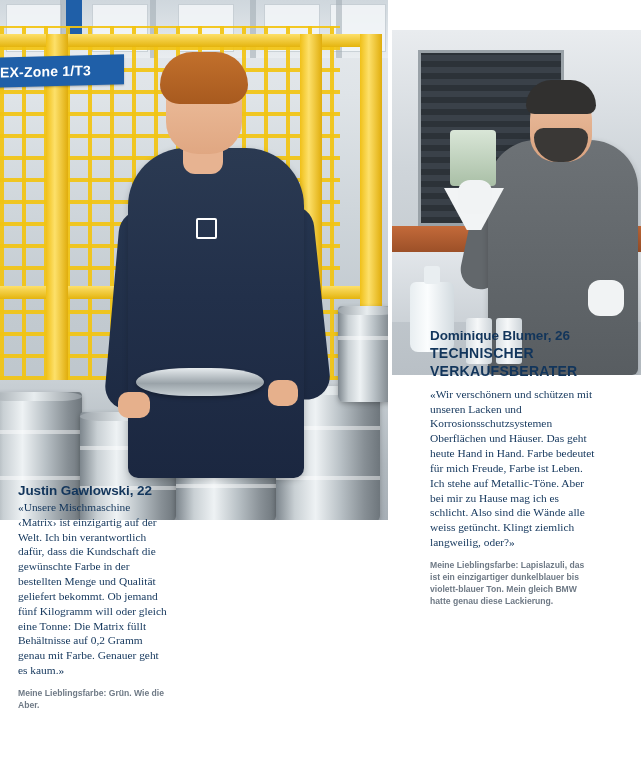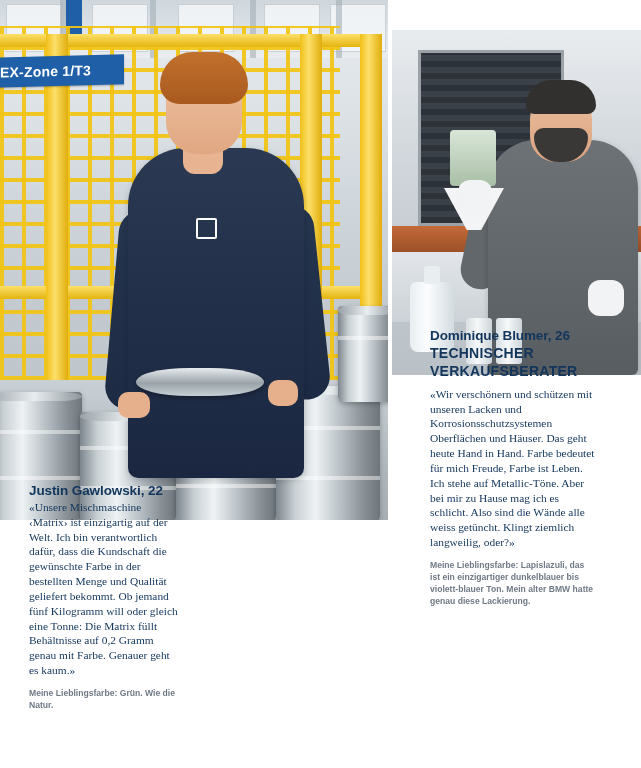--- a/index.html
+++ b/index.html
@@ -41,21 +41,21 @@
     overflow: hidden;
     background: #8a9197;
   }
 
   
   .caption {
     position: absolute;
     font-family: "Liberation Serif", serif;
   }
   .caption-left {
-    left: 29px;
+    left: 18px;
     top: 483px;
     width: 152px;
   }
   .caption-right {
     left: 430px;
     top: 328px;
     width: 165px;
   }
 
   .cap-name {
@@ -373,23 +373,23 @@
     <div class="r-glove-l"></div>
     <div class="r-glove-r"></div>
     <div class="r-bottle"></div>
     <div class="r-roll" style="left:74px;"></div>
     <div class="r-roll" style="left:104px;"></div>
   </div>
 
   <div class="caption caption-left">
     <div class="cap-name">Justin Gawlowski, 22</div>
     <div class="cap-quote">«Unsere Mischmaschine ‹Matrix› ist einzigartig auf der Welt. Ich bin verantwortlich dafür, dass die Kundschaft die gewünschte Farbe in der bestellten Menge und Qualität geliefert bekommt. Ob jemand fünf Kilogramm will oder gleich eine Tonne: Die Matrix füllt Behältnisse auf 0,2 Gramm genau mit Farbe. Genauer geht es kaum.»</div>
-    <div class="cap-fav">Meine Lieblingsfarbe: Grün. Wie die Natur.</div>
+    <div class="cap-fav">Meine Lieblingsfarbe: Grün. Wie die Aber.</div>
   </div>
 
   <div class="caption caption-right">
     <div class="cap-name">Dominique Blumer, 26</div>
     <div class="cap-role">Technischer Verkaufsberater</div>
     <div class="cap-quote">«Wir verschönern und schützen mit unseren Lacken und Korrosionsschutzsystemen Oberflächen und Häuser. Das geht heute Hand in Hand. Farbe bedeutet für mich Freude, Farbe ist Leben. Ich stehe auf Metallic-Töne. Aber bei mir zu Hause mag ich es schlicht. Also sind die Wände alle weiss getüncht. Klingt ziemlich langweilig, oder?»</div>
-    <div class="cap-fav">Meine Lieblingsfarbe: Lapislazuli, das ist ein einzigartiger dunkelblauer bis violett-blauer Ton. Mein alter BMW hatte genau diese Lackierung.</div>
+    <div class="cap-fav">Meine Lieblingsfarbe: Lapislazuli, das ist ein einzigartiger dunkelblauer bis violett-blauer Ton. Mein gleich BMW hatte genau diese Lackierung.</div>
   </div>
 
 </div>
 
 </body></html>

